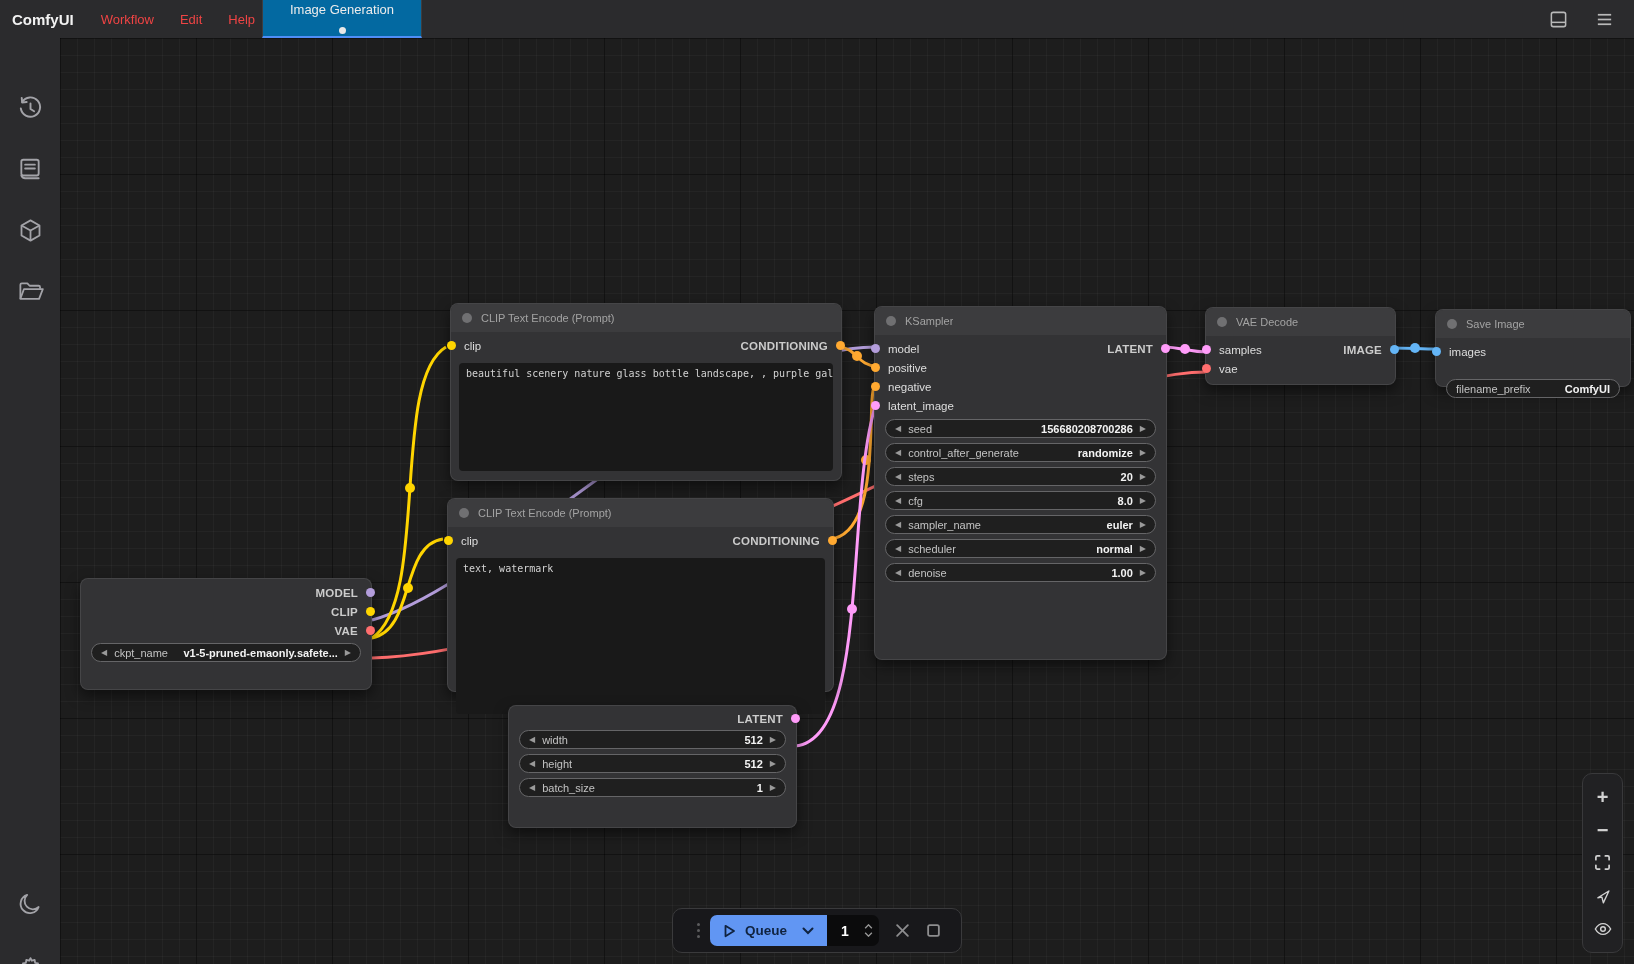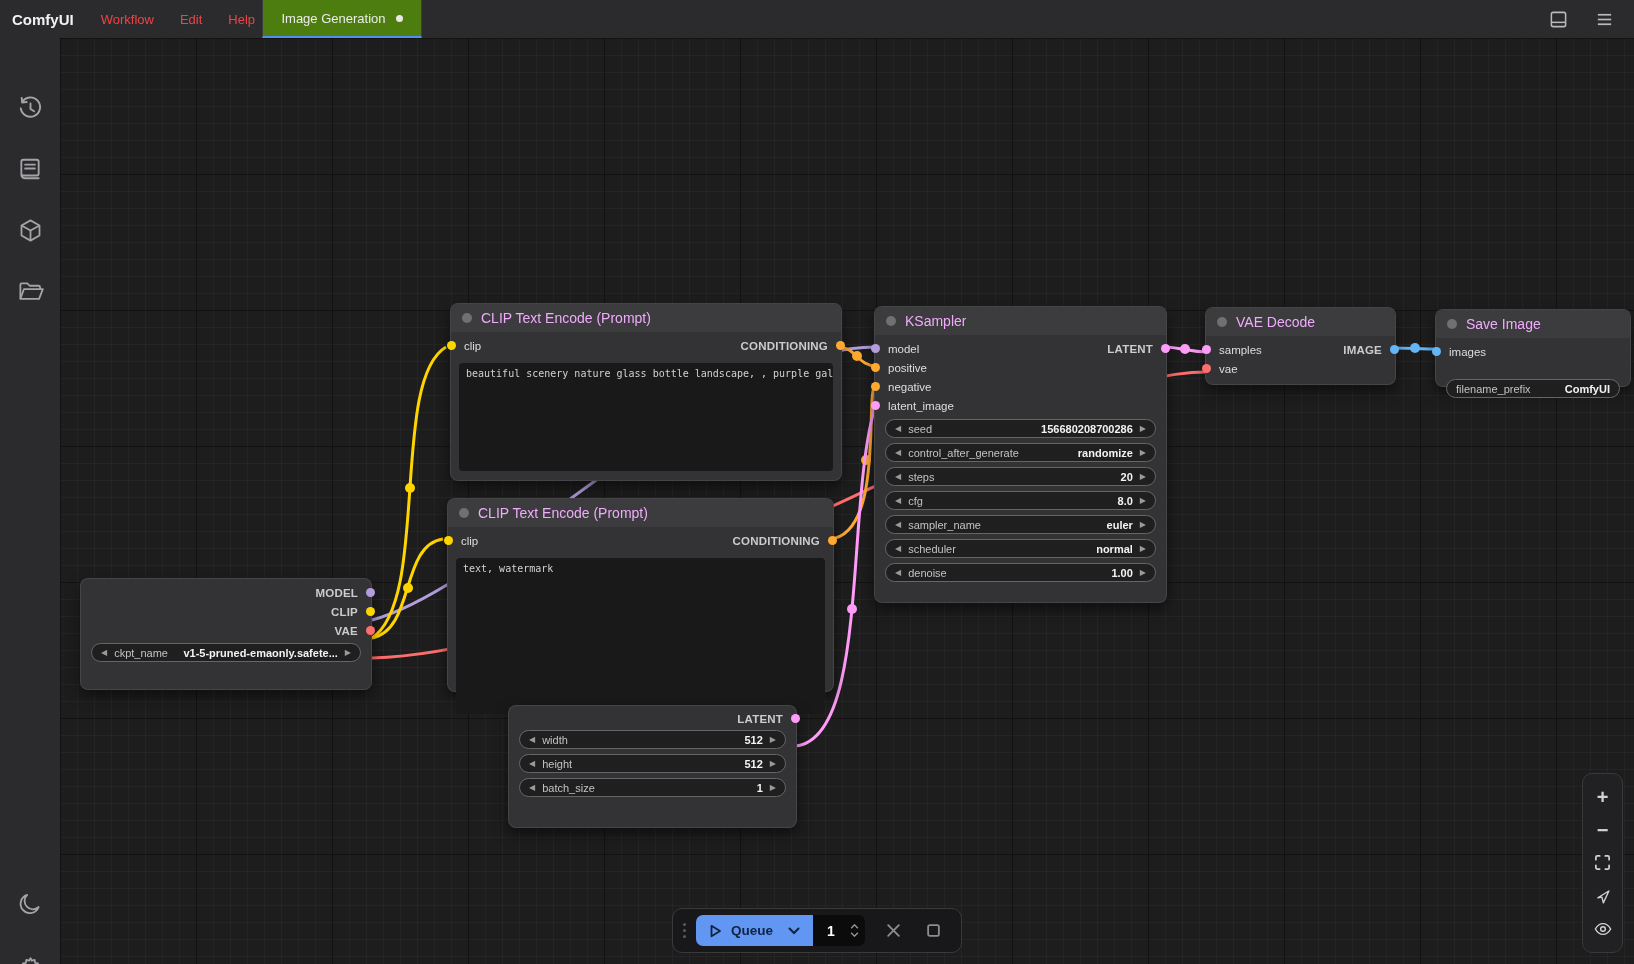--- a/index.html
+++ b/index.html
@@ -10,23 +10,23 @@
   }
   
   .topbar{
     position:absolute;left:0;top:0;width:1634px;height:38px;
     background:#2b2b2d;display:flex;align-items:center;z-index:5;
   }
   .logo{font-weight:bold;font-size:15px;color:#f2f2f2;padding:0 14px 0 12px;}
   .menu-item{font-size:13px;color:#ef4444;padding:0 13px;cursor:default;}
   .wtab{
     position:absolute;left:262px;top:0;height:36px;width:158px;
-    background:#4d7c0f;border-left:1px solid #3d3d3f;border-right:1px solid #3d3d3f;
+    background:#0369a1;border-left:1px solid #3d3d3f;border-right:1px solid #3d3d3f;
     border-bottom:2px solid #4f8ef7;
-    display:flex;align-items:center;justify-content:center;gap:10px;
+    display:flex;align-items:center;justify-content:center;gap:10px;flex-direction:column;
   }
   .wtab .tab-label{font-size:13px;color:#ececec;}
   .wtab .mod-dot{width:7px;height:7px;border-radius:50%;background:#e8e8e8;}
   .topbar-right{position:absolute;right:0;top:0;height:38px;display:flex;align-items:center;gap:22px;padding-right:18px;}
   .tb-icon{display:flex;align-items:center;justify-content:center;width:24px;height:24px;}
   
   .sidebar{
     position:absolute;left:0;top:38px;width:60px;height:926px;
     background:#2b2b2d;z-index:5;
   }
@@ -49,21 +49,21 @@
   
   .node{
     position:absolute;z-index:2;background:#333335;border:1px solid rgba(255,255,255,.09);
     border-radius:8px;box-shadow:0 6px 14px rgba(0,0,0,.5);box-sizing:border-box;
   }
   .node-title{
     height:28px;background:#3c3c3e;border-radius:7px 7px 0 0;
     display:flex;align-items:center;gap:9px;padding:0 11px;
   }
   .collapse-dot{width:10px;height:10px;border-radius:50%;background:#707072;flex:none;}
-  .title-text{font-size:14px;color:#f0abfc;white-space:nowrap;overflow:hidden;}
+  .title-text{font-size:11px;color:#a3a3a3;white-space:nowrap;overflow:hidden;}
   .node-body{position:relative;padding-top:4px;}
   .prow{position:relative;height:19px;display:flex;align-items:center;padding:0 13px;font-size:11.5px;gap:32px;}
   .in-label{color:#dedede;margin-right:auto;}
   .out-label{color:#cccccc;font-weight:bold;margin-left:auto;letter-spacing:.2px;}
   .pdot{position:absolute;top:50%;margin-top:-4.5px;width:9px;height:9px;border-radius:50%;}
   .pdot.in{left:-4px;}
   .pdot.out{right:-4px;}
   .widget{
     height:17px;margin:0 10px 5px 10px;background:#1f1f1f;border:1px solid #656567;
     border-radius:10px;display:flex;align-items:center;padding:0 9px;gap:7px;font-size:11px;
@@ -73,21 +73,21 @@
   .wval{margin-left:auto;color:#f3f3f3;font-weight:bold;white-space:nowrap;}
   .prompt-text{
     margin:8px 8px 0 8px;background:#191919;border-radius:4px;
     color:#d2d2d2;font-family:"DejaVu Sans Mono",monospace;font-size:10px;
     padding:5px 7px;overflow:hidden;white-space:nowrap;box-sizing:border-box;
   }
   
   .queuebar{
     position:absolute;left:672px;top:908px;width:290px;height:45px;z-index:6;
     background:#18181b;border:1px solid #3a3a3c;border-radius:10px;
-    display:flex;align-items:center;padding:0 10px;box-sizing:border-box;gap:10px;
+    display:flex;align-items:center;padding:0 24px;box-sizing:border-box;gap:10px;
   }
   .drag-dots{display:flex;flex-direction:column;gap:3px;}
   .drag-dots i{width:3px;height:3px;border-radius:50%;background:#5c5c5e;}
   .queue-btn{
     height:31px;border-radius:7px 0 0 7px;display:flex;align-items:center;gap:9px;
     padding:0 13px;color:#10233f;font-size:13.5px;font-weight:bold;
   }
   .queue-chevron{margin-left:6px;display:flex;align-items:center;}
   .count-box{
     height:31px;width:52px;background:#0b0b0c;border-radius:0 7px 7px 0;
@@ -247,21 +247,21 @@
     <div class="prow">
       <span class="in-label">clip</span>
       <span class="out-label">CONDITIONING</span>
       <span class="pdot in" style="background: rgb(255, 213, 0);"></span>
       <span class="pdot out" style="background: rgb(255, 169, 49);"></span>
     </div>
     <div class="prompt-text" style="height:156px">text, watermark</div>
   </div>
 </div>
 
-<div class="node" style="left:874px;top:306px;width:293px;height:297px">
+<div class="node" style="left:874px;top:306px;width:293px;height:354px">
   <div class="node-title">
     <span class="collapse-dot"></span>
     <span class="title-text">KSampler</span>
   </div>
   <div class="node-body">
     <div class="prow">
       <span class="in-label">model</span>
       <span class="out-label">LATENT</span>
       <span class="pdot in" style="background: rgb(179, 157, 219);"></span>
       <span class="pdot out" style="background: rgb(255, 156, 249);"></span>

